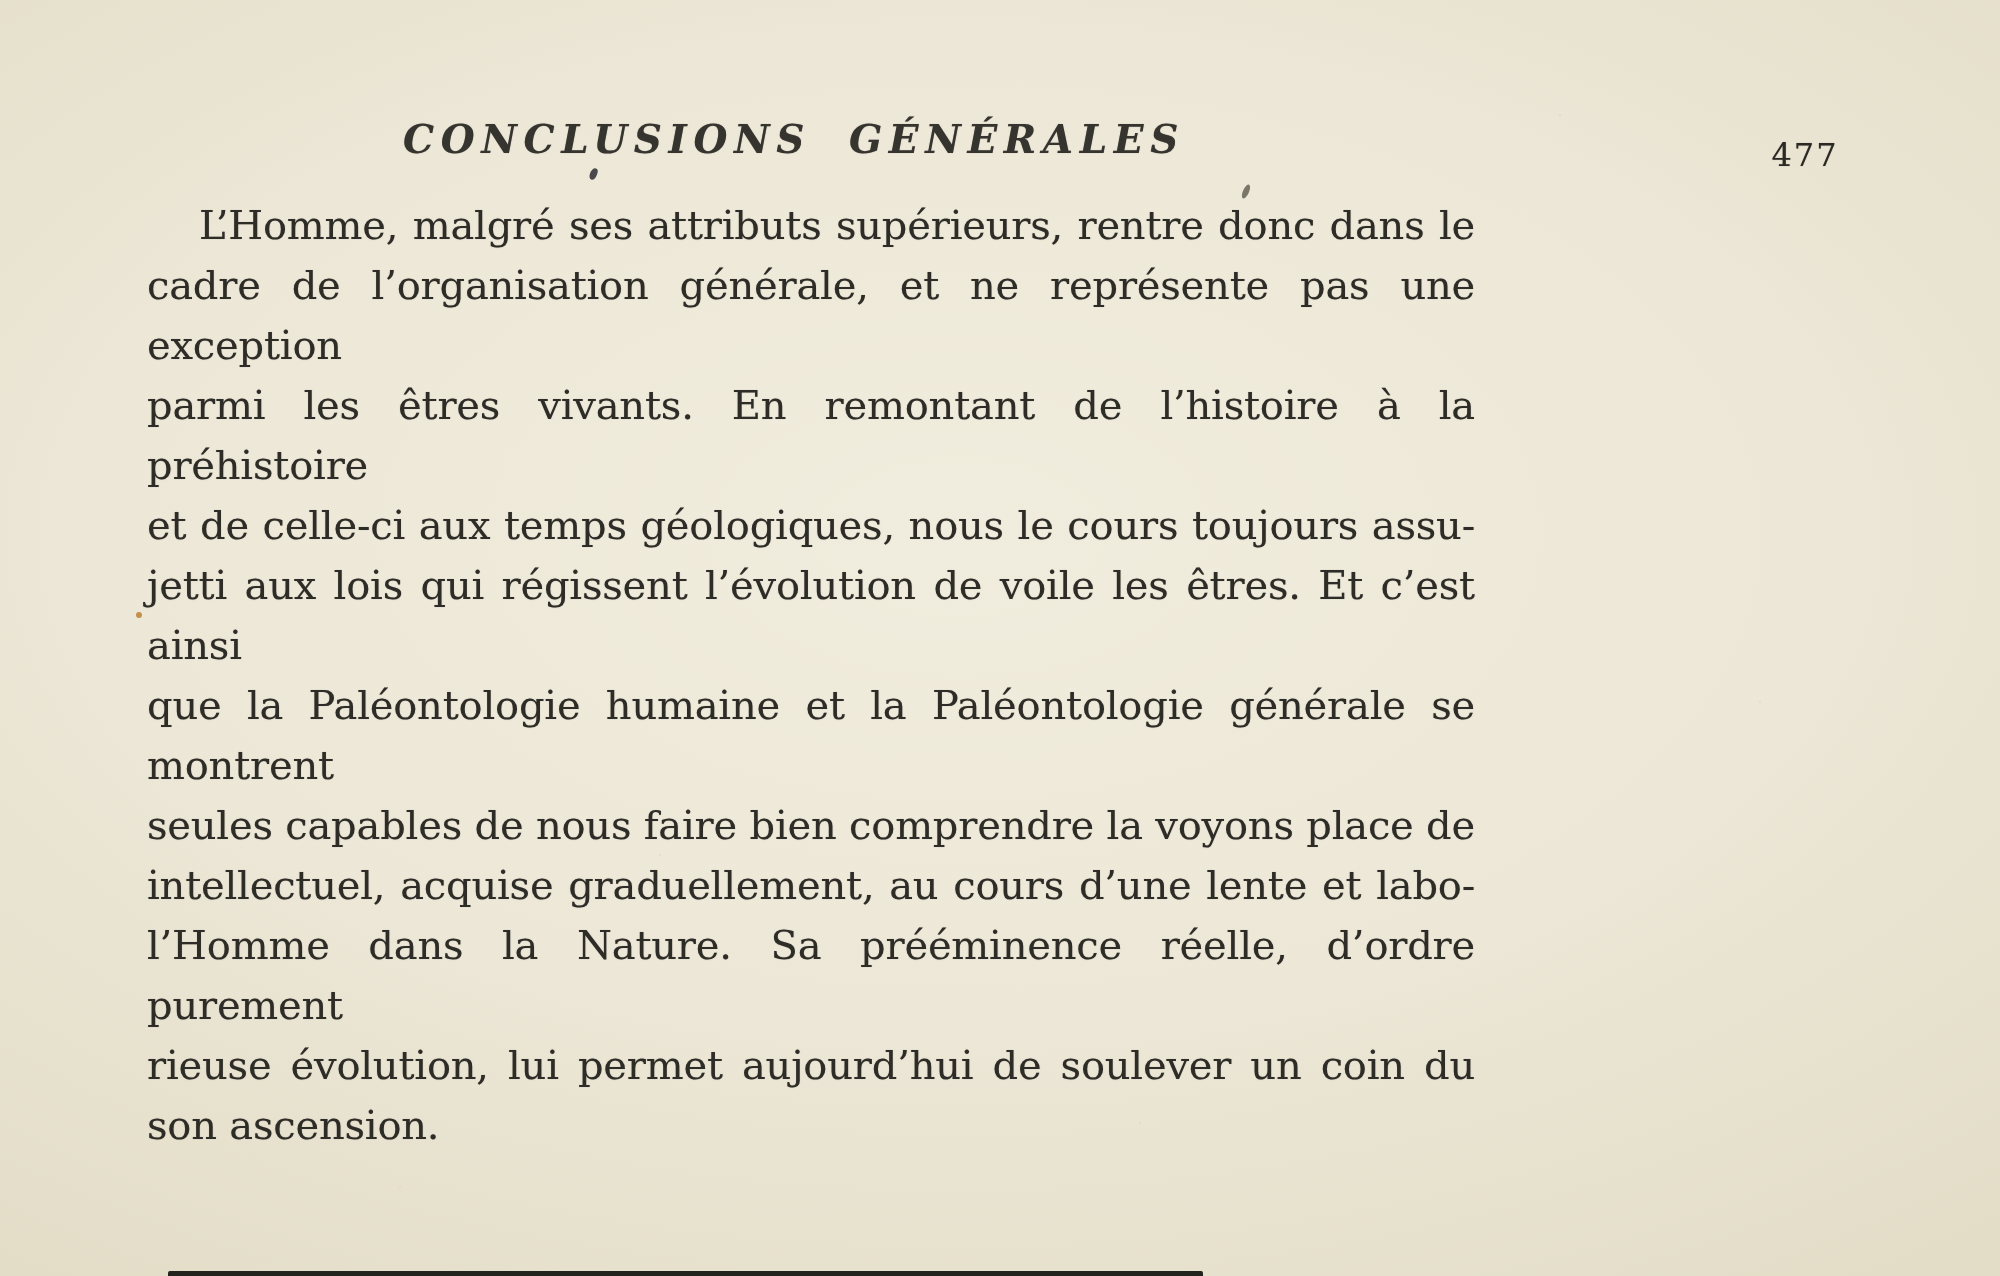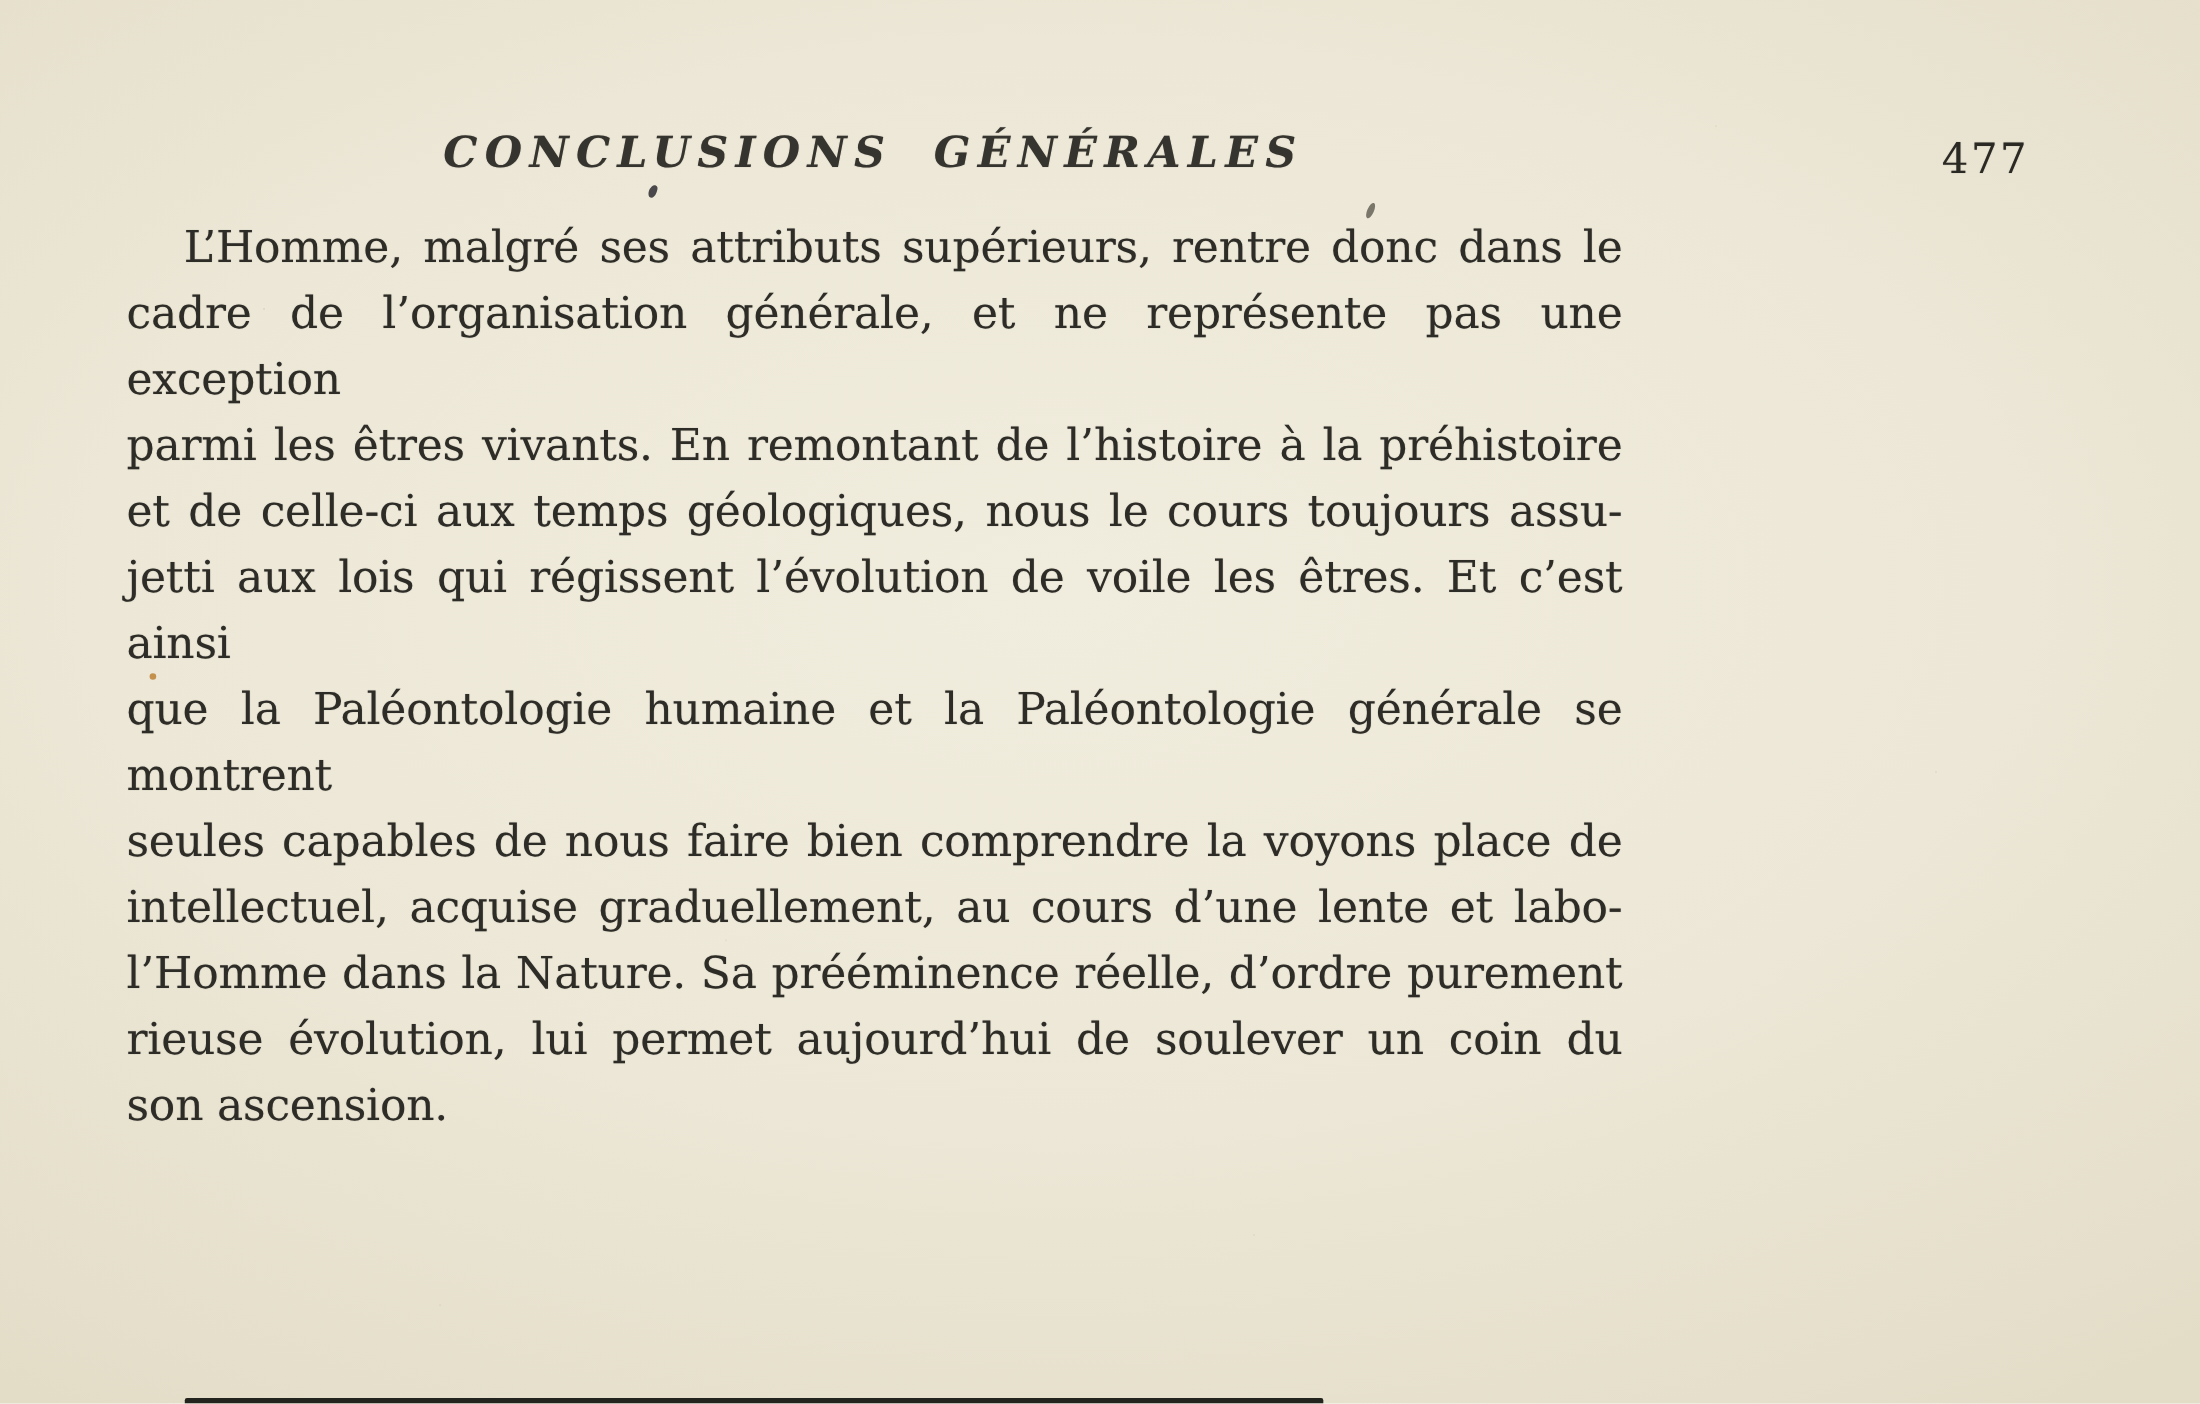--- a/index.html
+++ b/index.html
@@ -45,43 +45,44 @@
     font-size: 39px;
     letter-spacing: 0.17em;
     word-spacing: 0.45em;
     color: #36342e;
     text-shadow: 0 0 1px rgba(46,44,39,0.35);
     white-space: nowrap;
     font-weight: bold;
   }
   .folio {
     position: absolute;
-    top: 122px;
+    top: 136px;
     left: 1700px;
     width: 210px;
     text-align: center;
-    font-size: 38px;
+    font-size: 32px;
     letter-spacing: 0.06em;
     color: #2b2923;
     text-shadow: 0 0 1px rgba(46,44,39,0.4);
   }
   .textblock {
     position: absolute;
     top: 195px;
     left: 115px;
     width: 1360px;
     font-size: 40px;
     line-height: 60px;
     letter-spacing: -0.005em;
     text-shadow: 0 0 1px rgba(46,44,39,0.35);
   }
   .line {
     text-align: justify;
     text-align-last: justify;
     white-space: normal;
+    margin-left: 32px;
   }
   .line.first {
     text-indent: 52px;
   }
   .line.last {
     text-align-last: left;
   }
   
   .speck-1 {
     position: absolute; left: 590px; top: 168px;

